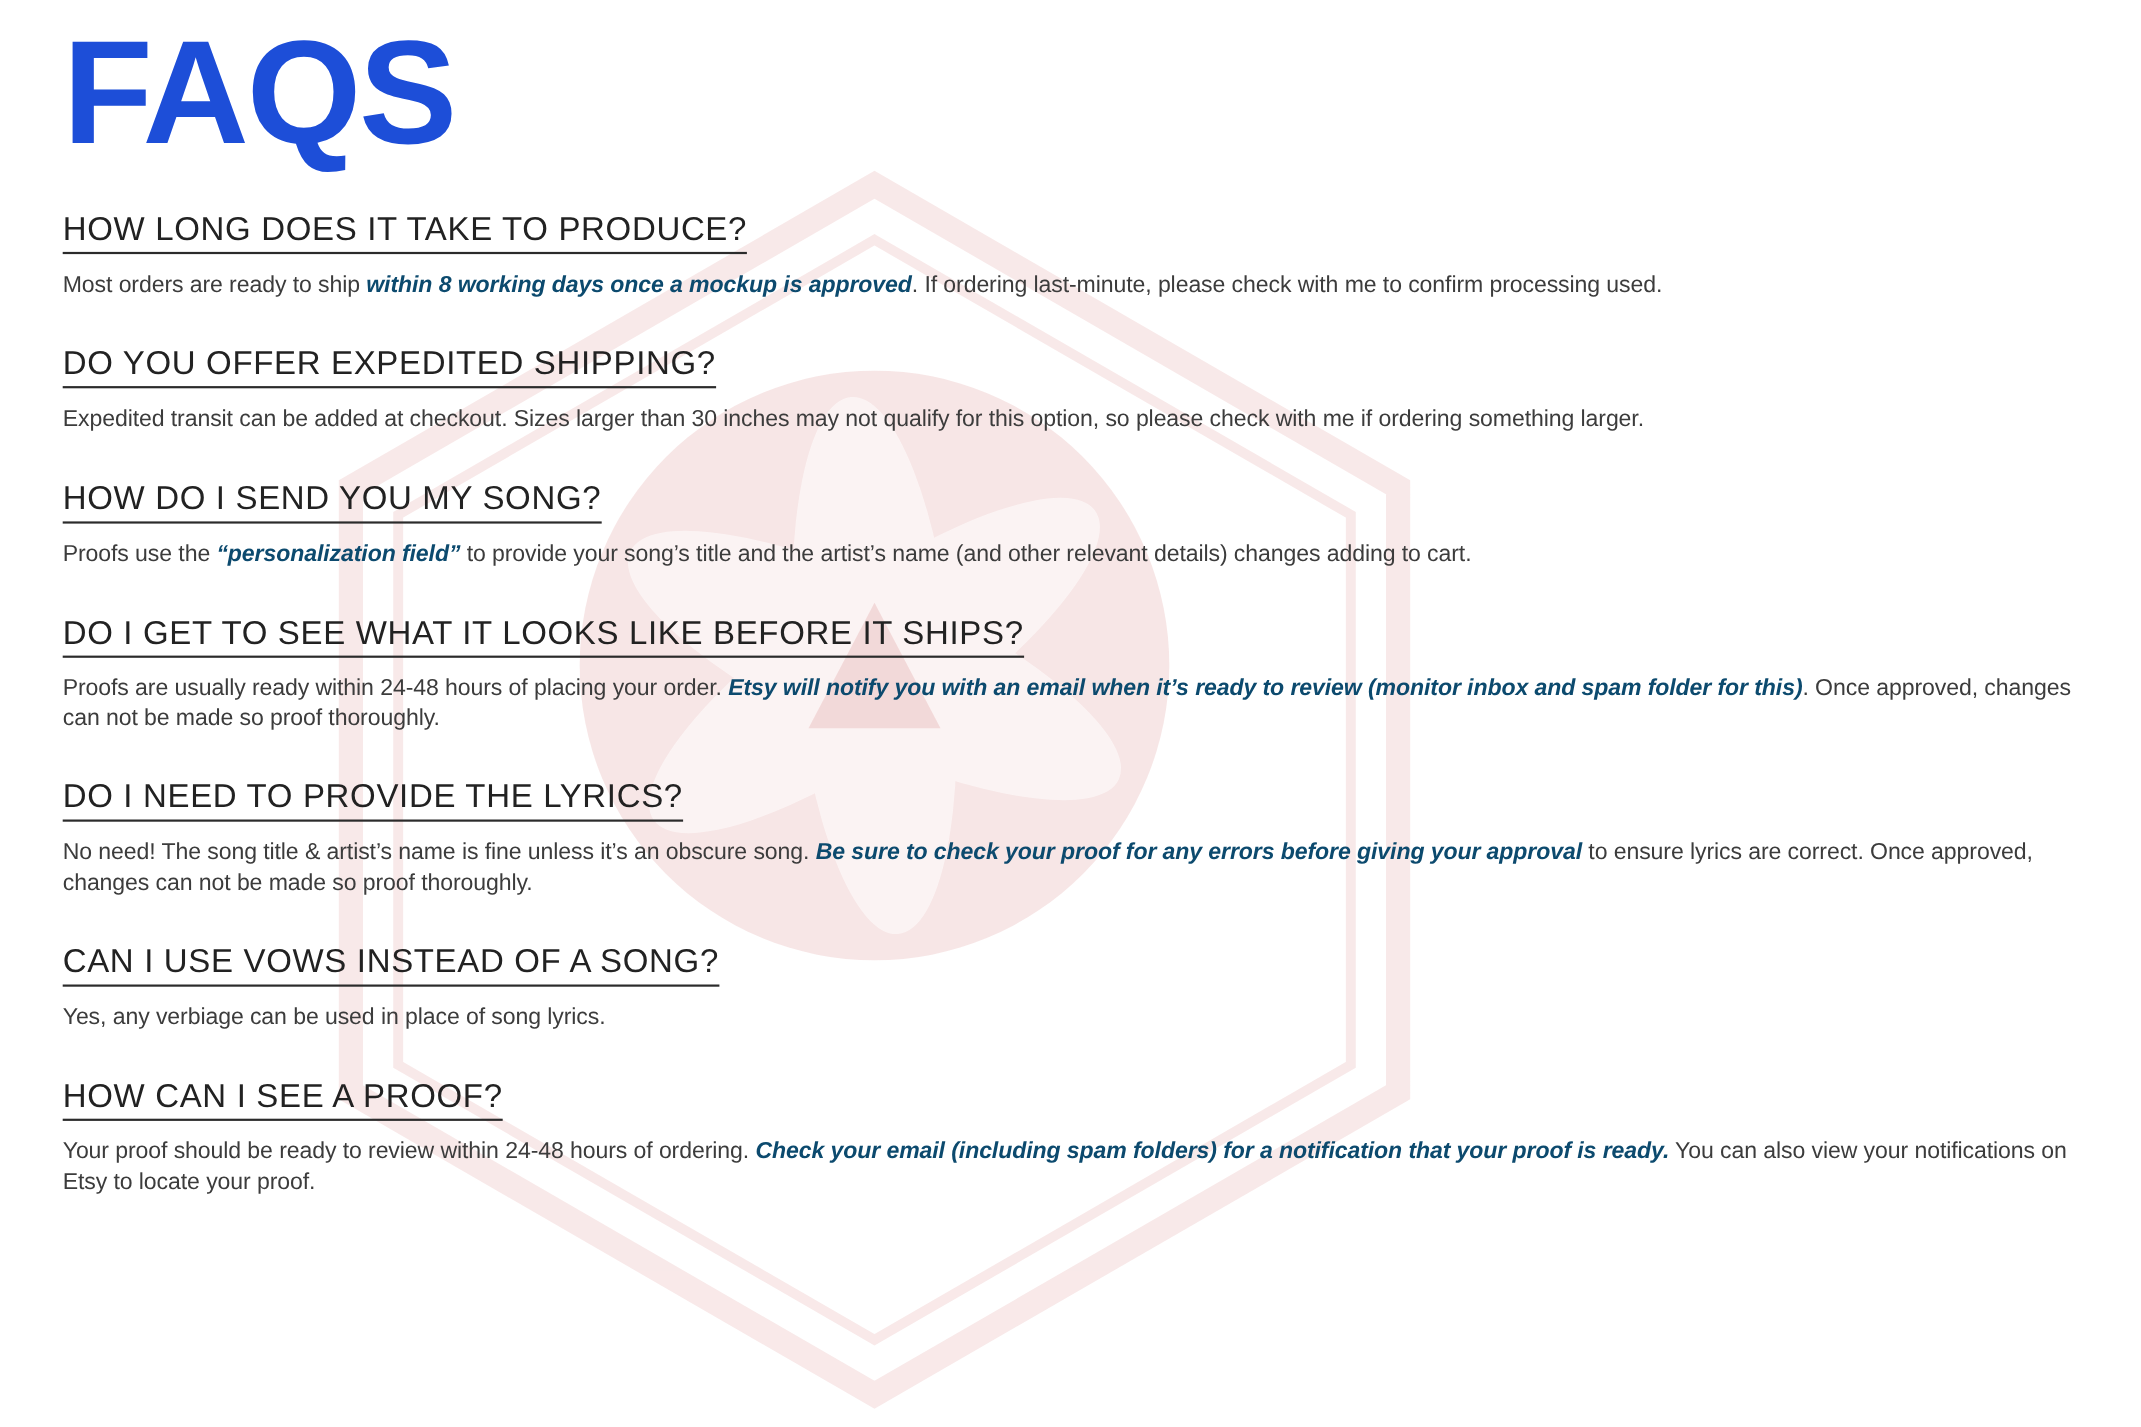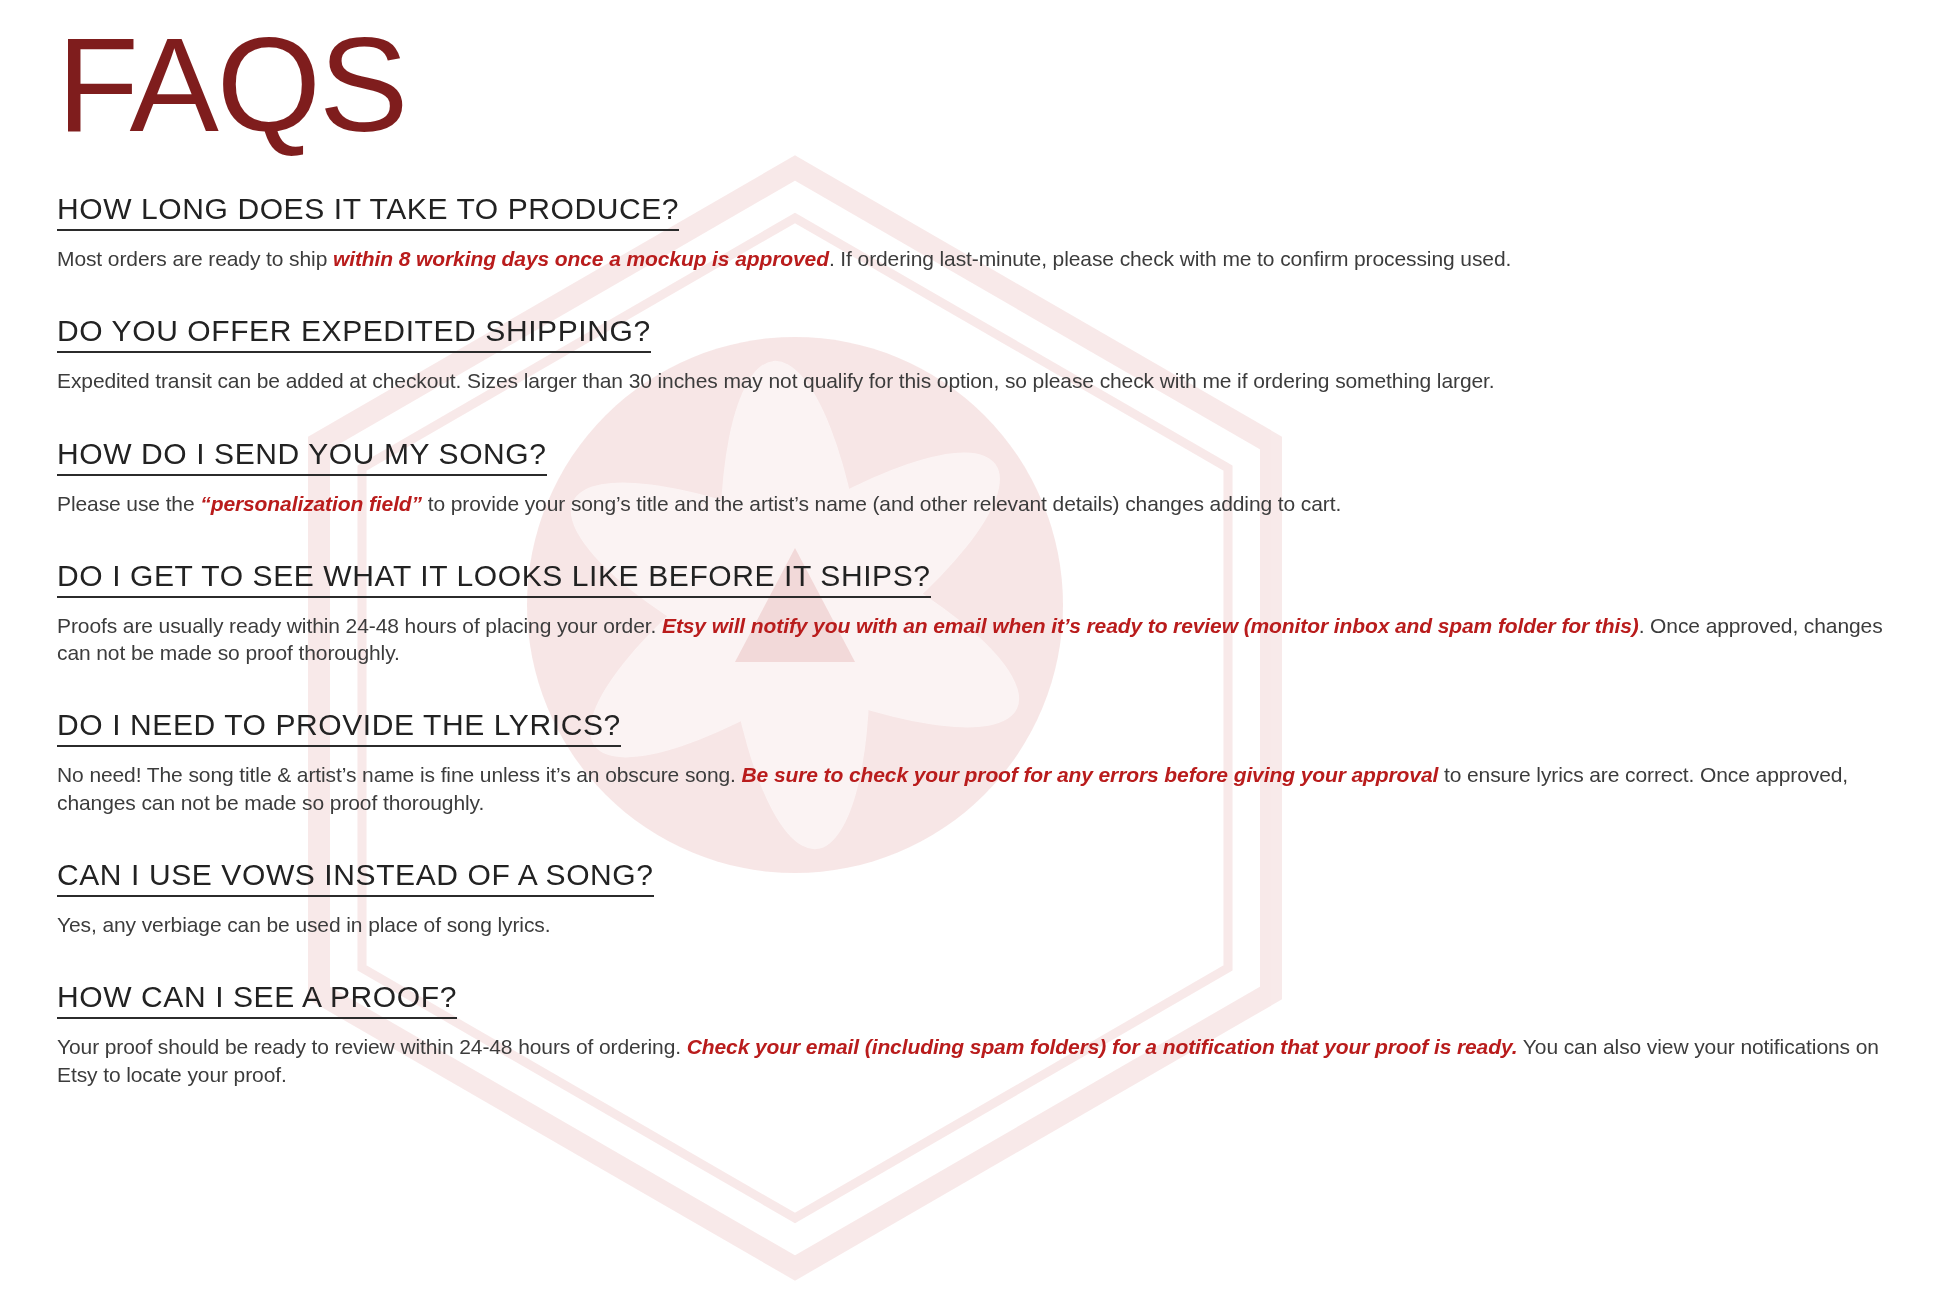--- a/index.html
+++ b/index.html
@@ -26,23 +26,23 @@
     pointer-events: none;
     z-index: 0;
   }
   .content {
     position: relative;
     z-index: 1;
     padding: 18px 52px 0 57px;
   }
   h1.page-title {
     font-size: 134px;
-    font-weight: 400;
+    font-weight: 700;
     letter-spacing: -2px;
-    color: #7f1d1d;
+    color: #1d4ed8;
     margin: 0 0 40px 0;
     line-height: 1.0;
   }
   .faq-section { margin: 0; }
   h2.faq-question {
     display: inline-block;
     font-size: 30px;
     font-weight: 400;
     letter-spacing: 0.6px;
     color: #222222;
@@ -55,21 +55,21 @@
     font-size: 21px;
     line-height: 1.3;
     color: #3c3c3c;
     margin: 0 0 42px 0;
     max-width: 1840px;
     letter-spacing: -0.1px;
   }
   p.faq-answer .run-bold-italic {
     font-weight: 700;
     font-style: italic;
-    color: #b91c1c;
+    color: #0c4a6e;
   }
   p.faq-answer .run-normal { font-style: normal; }
 </style>
 </head>
 <body>
 
 <div class="page">
 
   <svg class="watermark" viewBox="0 0 1946 1297" xmlns="http://www.w3.org/2000/svg" aria-hidden="true">
     <g stroke="#c94f4f" fill="none" opacity="0.12">
@@ -88,21 +88,21 @@
     </g>
 
     <polygon points="795,548 735,662 855,662" fill="#c94f4f" opacity="0.16"></polygon>
   </svg>
 
   <main class="content">
     <h1 class="page-title">FAQS</h1>
     <div id="faq-list">
         <section class="faq-section"><h2 class="faq-question">HOW LONG DOES IT TAKE TO PRODUCE?</h2><br><p class="faq-answer"><span class="run-normal">Most orders are ready to ship </span><span class="run-bold-italic">within 8 working days once a mockup is approved</span><span class="run-normal">. If ordering last-minute, please check with me to confirm processing used.</span></p></section>
         <section class="faq-section"><h2 class="faq-question">DO YOU OFFER EXPEDITED SHIPPING?</h2><br><p class="faq-answer"><span class="run-normal">Expedited transit can be added at checkout. Sizes larger than 30 inches may not qualify for this option, so please check with me if ordering something larger.</span></p></section>
-        <section class="faq-section"><h2 class="faq-question">HOW DO I SEND YOU MY SONG?</h2><br><p class="faq-answer"><span class="run-normal">Please use the </span><span class="run-bold-italic">“personalization field”</span><span class="run-normal"> to provide your song’s title and the artist’s name (and other relevant details) changes adding to cart.</span></p></section>
+        <section class="faq-section"><h2 class="faq-question">HOW DO I SEND YOU MY SONG?</h2><br><p class="faq-answer"><span class="run-normal">Proofs use the </span><span class="run-bold-italic">“personalization field”</span><span class="run-normal"> to provide your song’s title and the artist’s name (and other relevant details) changes adding to cart.</span></p></section>
         <section class="faq-section"><h2 class="faq-question">DO I GET TO SEE WHAT IT LOOKS LIKE BEFORE IT SHIPS?</h2><br><p class="faq-answer"><span class="run-normal">Proofs are usually ready within 24-48 hours of placing your order. </span><span class="run-bold-italic">Etsy will notify you with an email when it’s ready to review (monitor inbox and spam folder for this)</span><span class="run-normal">. Once approved, changes can not be made so proof thoroughly.</span></p></section>
         <section class="faq-section"><h2 class="faq-question">DO I NEED TO PROVIDE THE LYRICS?</h2><br><p class="faq-answer"><span class="run-normal">No need! The song title &amp; artist’s name is fine unless it’s an obscure song. </span><span class="run-bold-italic">Be sure to check your proof for any errors before giving your approval</span><span class="run-normal"> to ensure lyrics are correct. Once approved, changes can not be made so proof thoroughly.</span></p></section>
         <section class="faq-section"><h2 class="faq-question">CAN I USE VOWS INSTEAD OF A SONG?</h2><br><p class="faq-answer"><span class="run-normal">Yes, any verbiage can be used in place of song lyrics.</span></p></section>
         <section class="faq-section"><h2 class="faq-question">HOW CAN I SEE A PROOF?</h2><br><p class="faq-answer"><span class="run-normal">Your proof should be ready to review within 24-48 hours of ordering. </span><span class="run-bold-italic">Check your email (including spam folders) for a notification that your proof is ready.</span><span class="run-normal"> You can also view your notifications on Etsy to locate your proof.</span></p></section>
       </div>
   </main>
 
 </div>
 
 </body></html>

